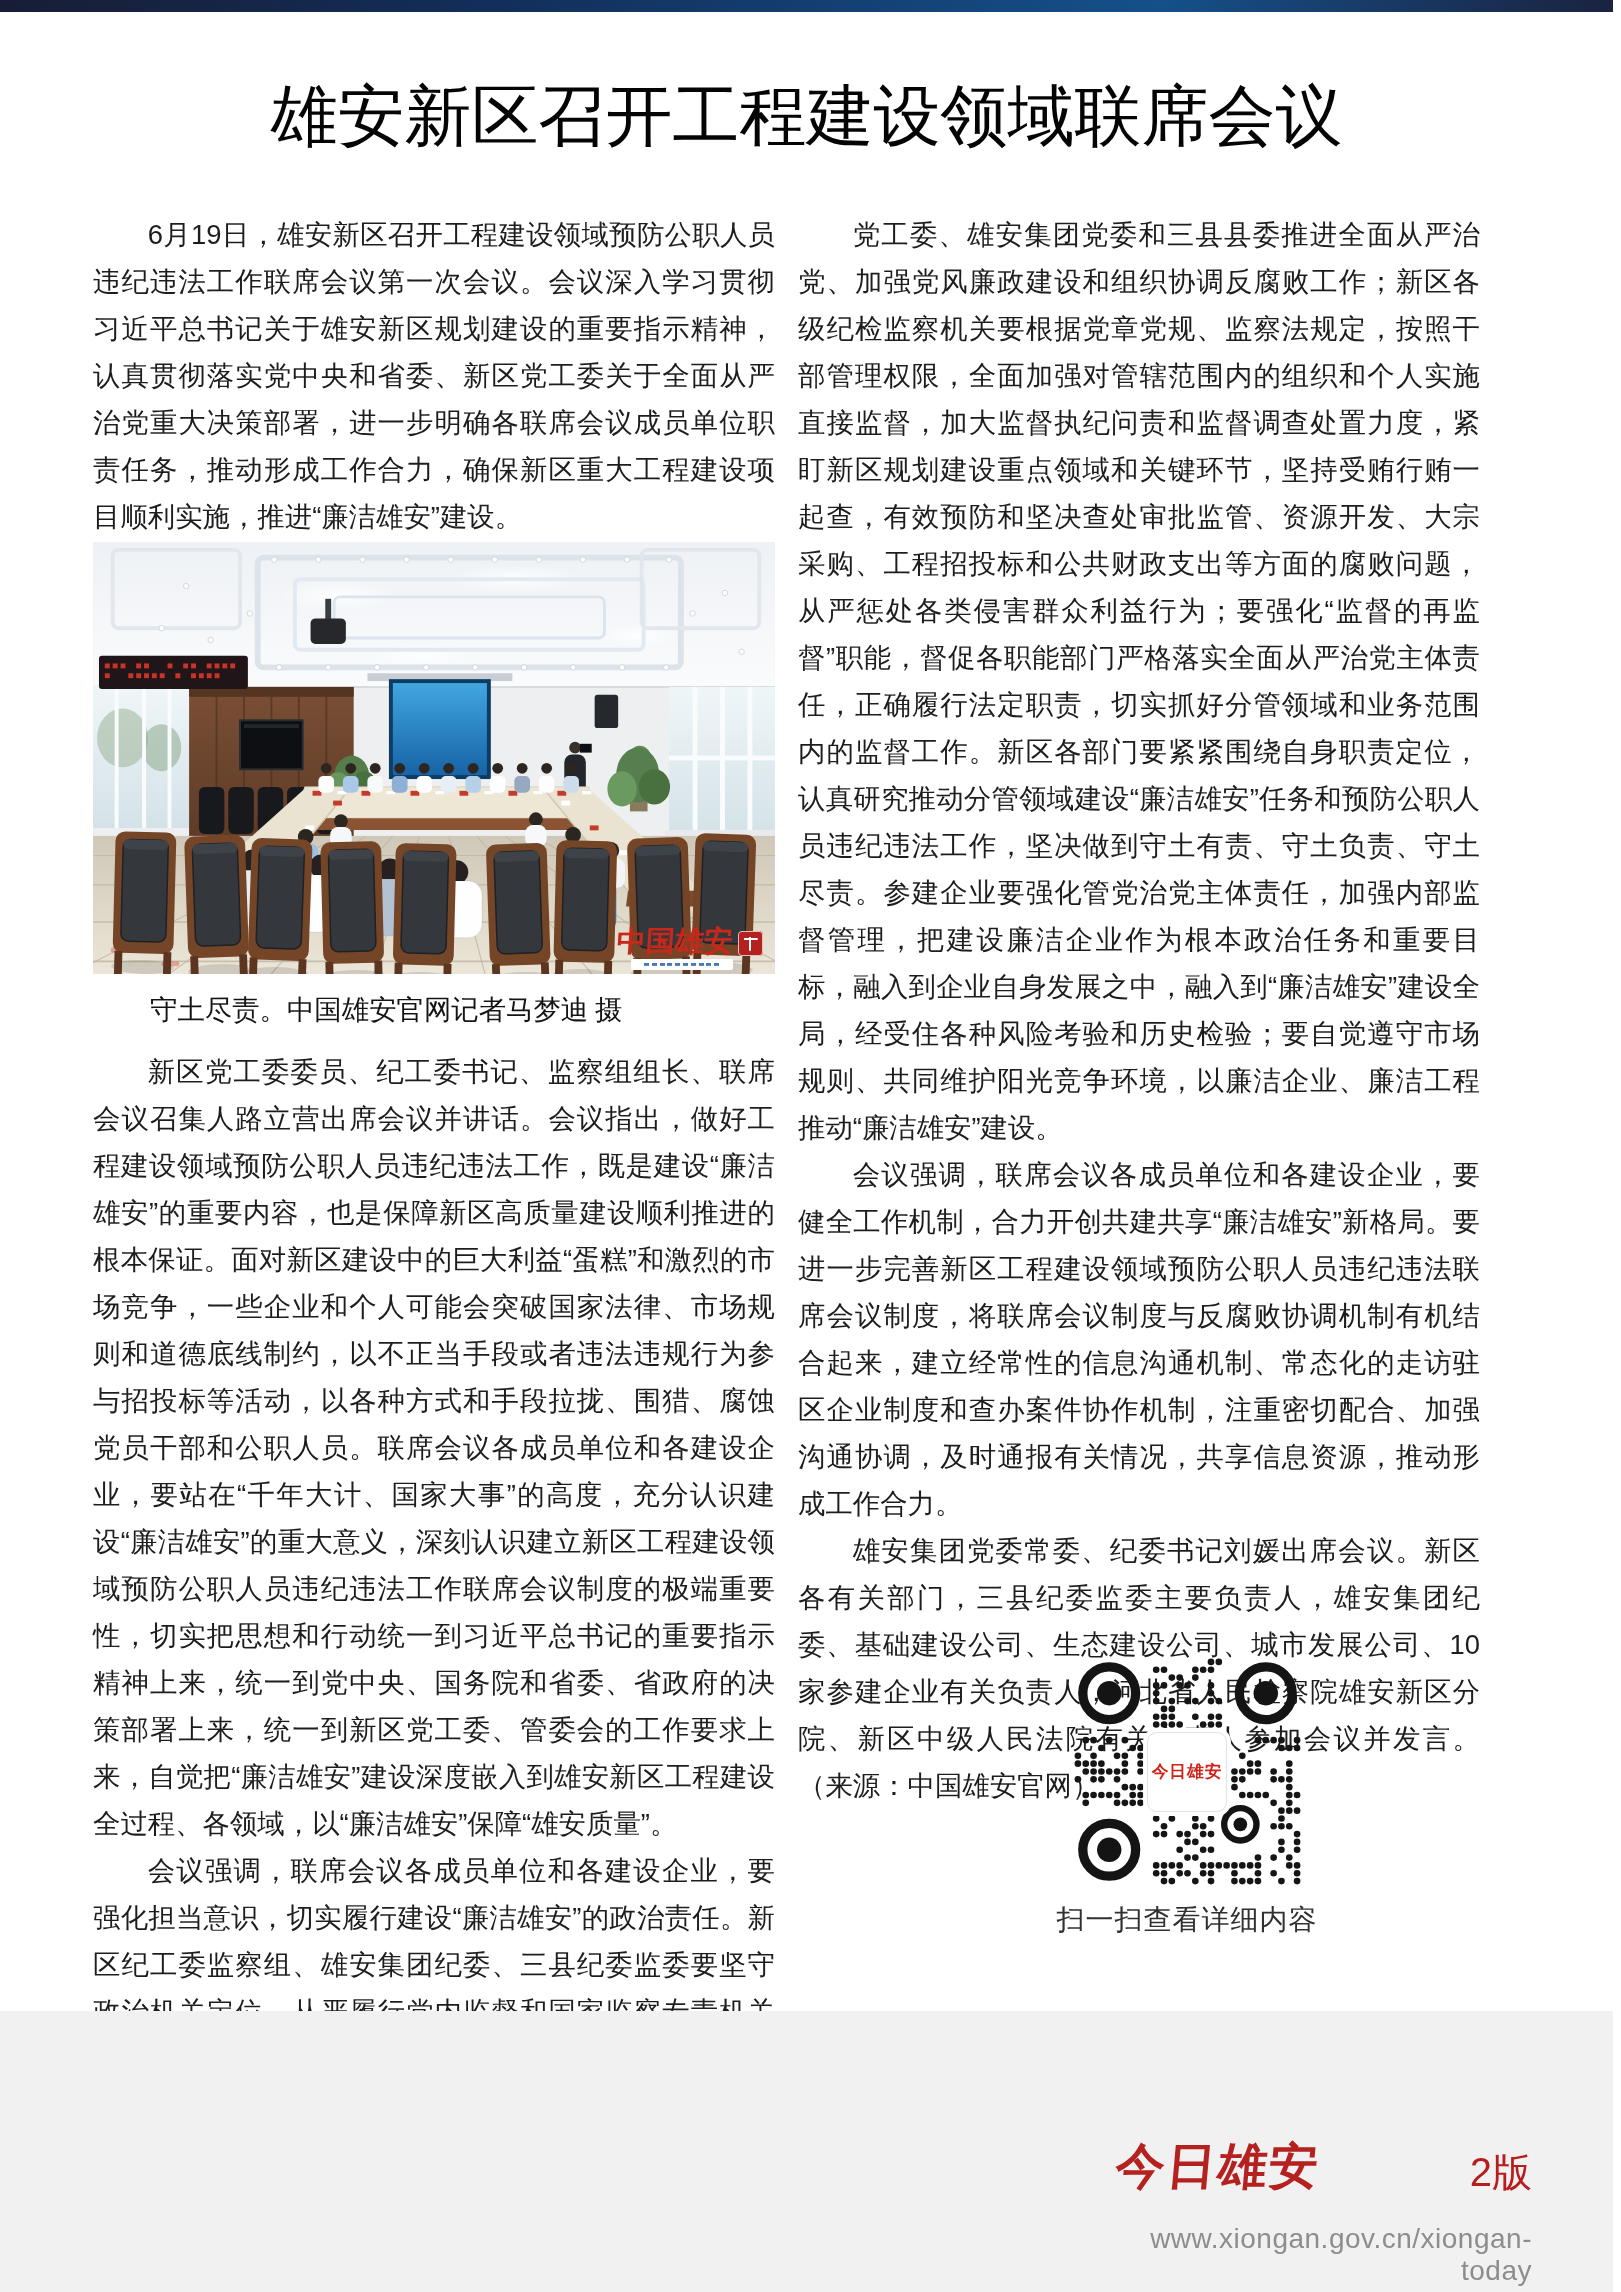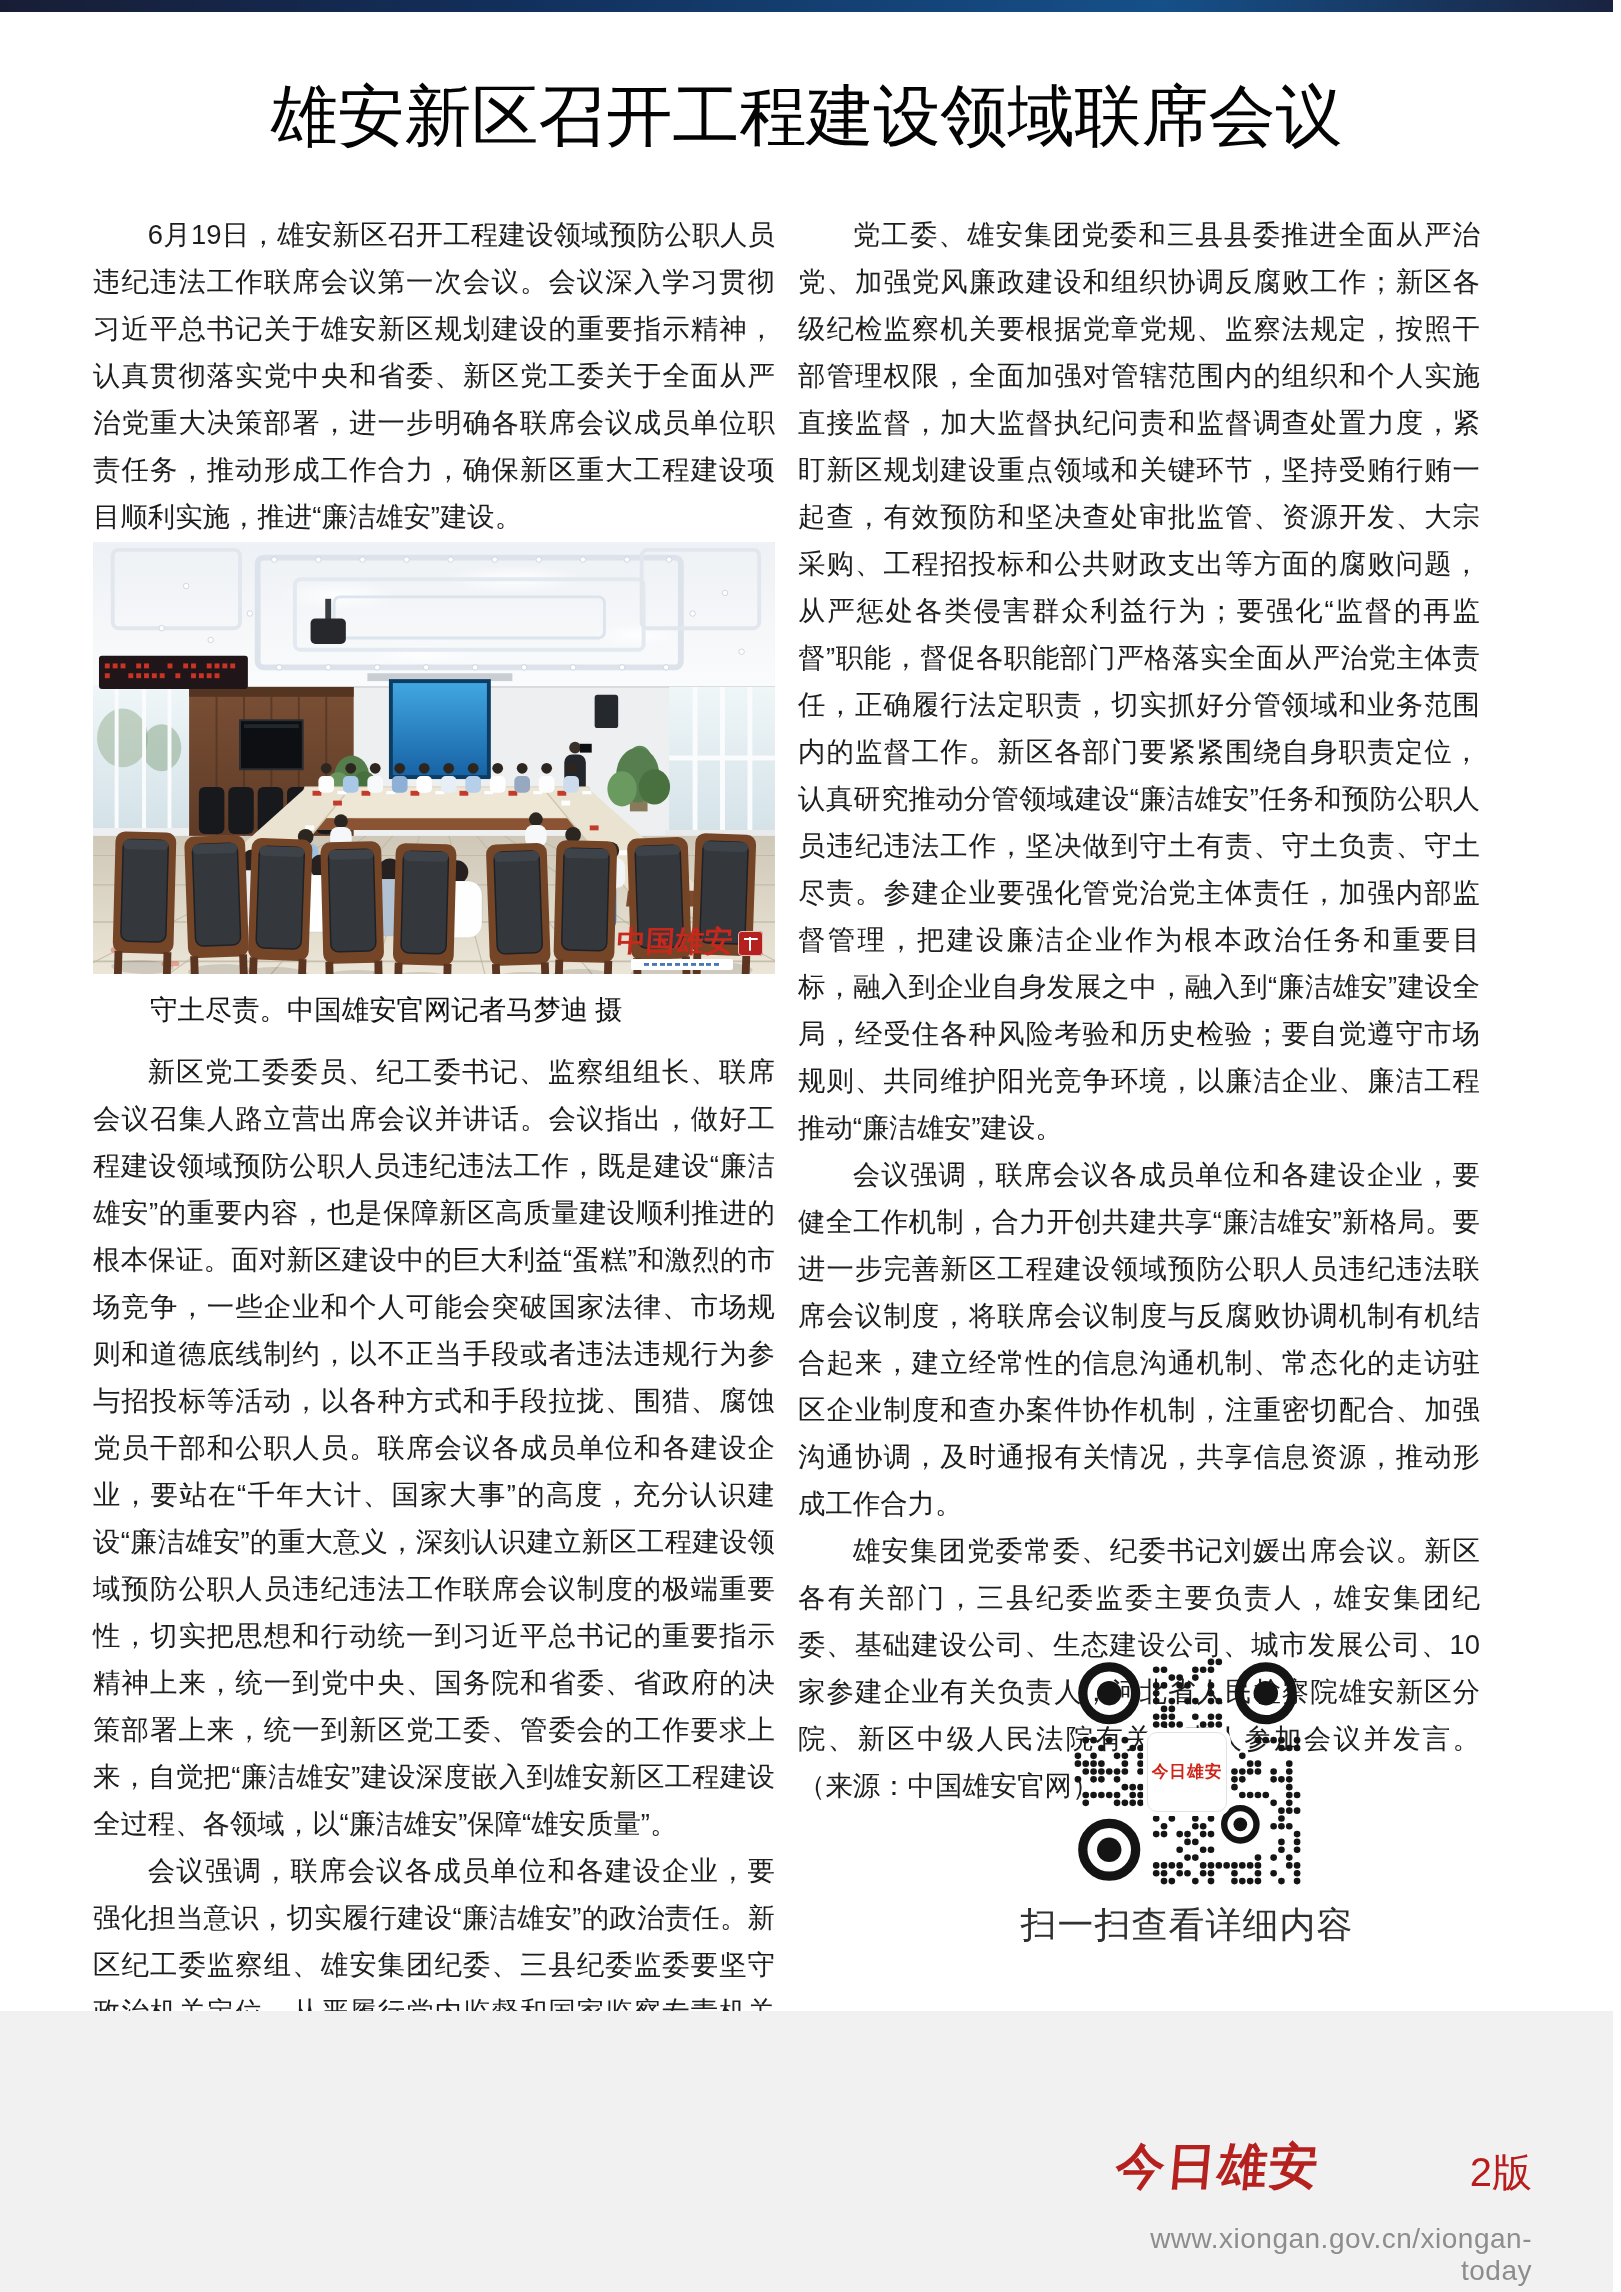--- a/index.html
+++ b/index.html
@@ -43,21 +43,21 @@
              font-size:27.4px; line-height:33px; color:#141414; }
 
   .qr-block { position:absolute; left:846px; top:1658px; width:682px; text-align:center; }
   .qr-wrap { position:relative; width:227px; height:227px; margin:0 auto; }
   .qr-center { position:absolute; left:50%; top:50%; width:78px; height:78px;
                transform:translate(-50%,-50%); background:#ffffff; border:1px solid #e2e2e2;
                border-radius:9.8px; display:flex; align-items:center; justify-content:center;
                box-shadow:0 0 0 3.9px #ffffff; }
   .qr-center span { font-family:"Liberation Serif", serif; font-weight:700; font-size:16.7px;
                     color:#cf2318; letter-spacing:1px; white-space:nowrap; }
-  .qr-caption { margin-top:15.7px; font-size:36px; color:#303030; letter-spacing:1px; }
+  .qr-caption { margin-top:15.7px; font-size:28px; color:#303030; letter-spacing:1px; }
 
   .footer { position:absolute; left:0; top:2011px; width:100%; height:281px; background:#f1f1f1; }
   .footer-inner { position:absolute; right:81px; top:123px; width:416px; }
   .footer-row { display:flex; justify-content:space-between; align-items:flex-end; }
   .flogo { font-family:"Liberation Serif", serif; font-weight:700; font-size:49px;
            color:#b5211f; transform:skewX(-5deg); letter-spacing:2px; }
   .fedition { font-size:40px; color:#b91c1c; }
   .furl { margin-top:23px; text-align:right; font-size:28px; color:#8d8d8d; letter-spacing:0.5px; }
 </style>
 </head>

